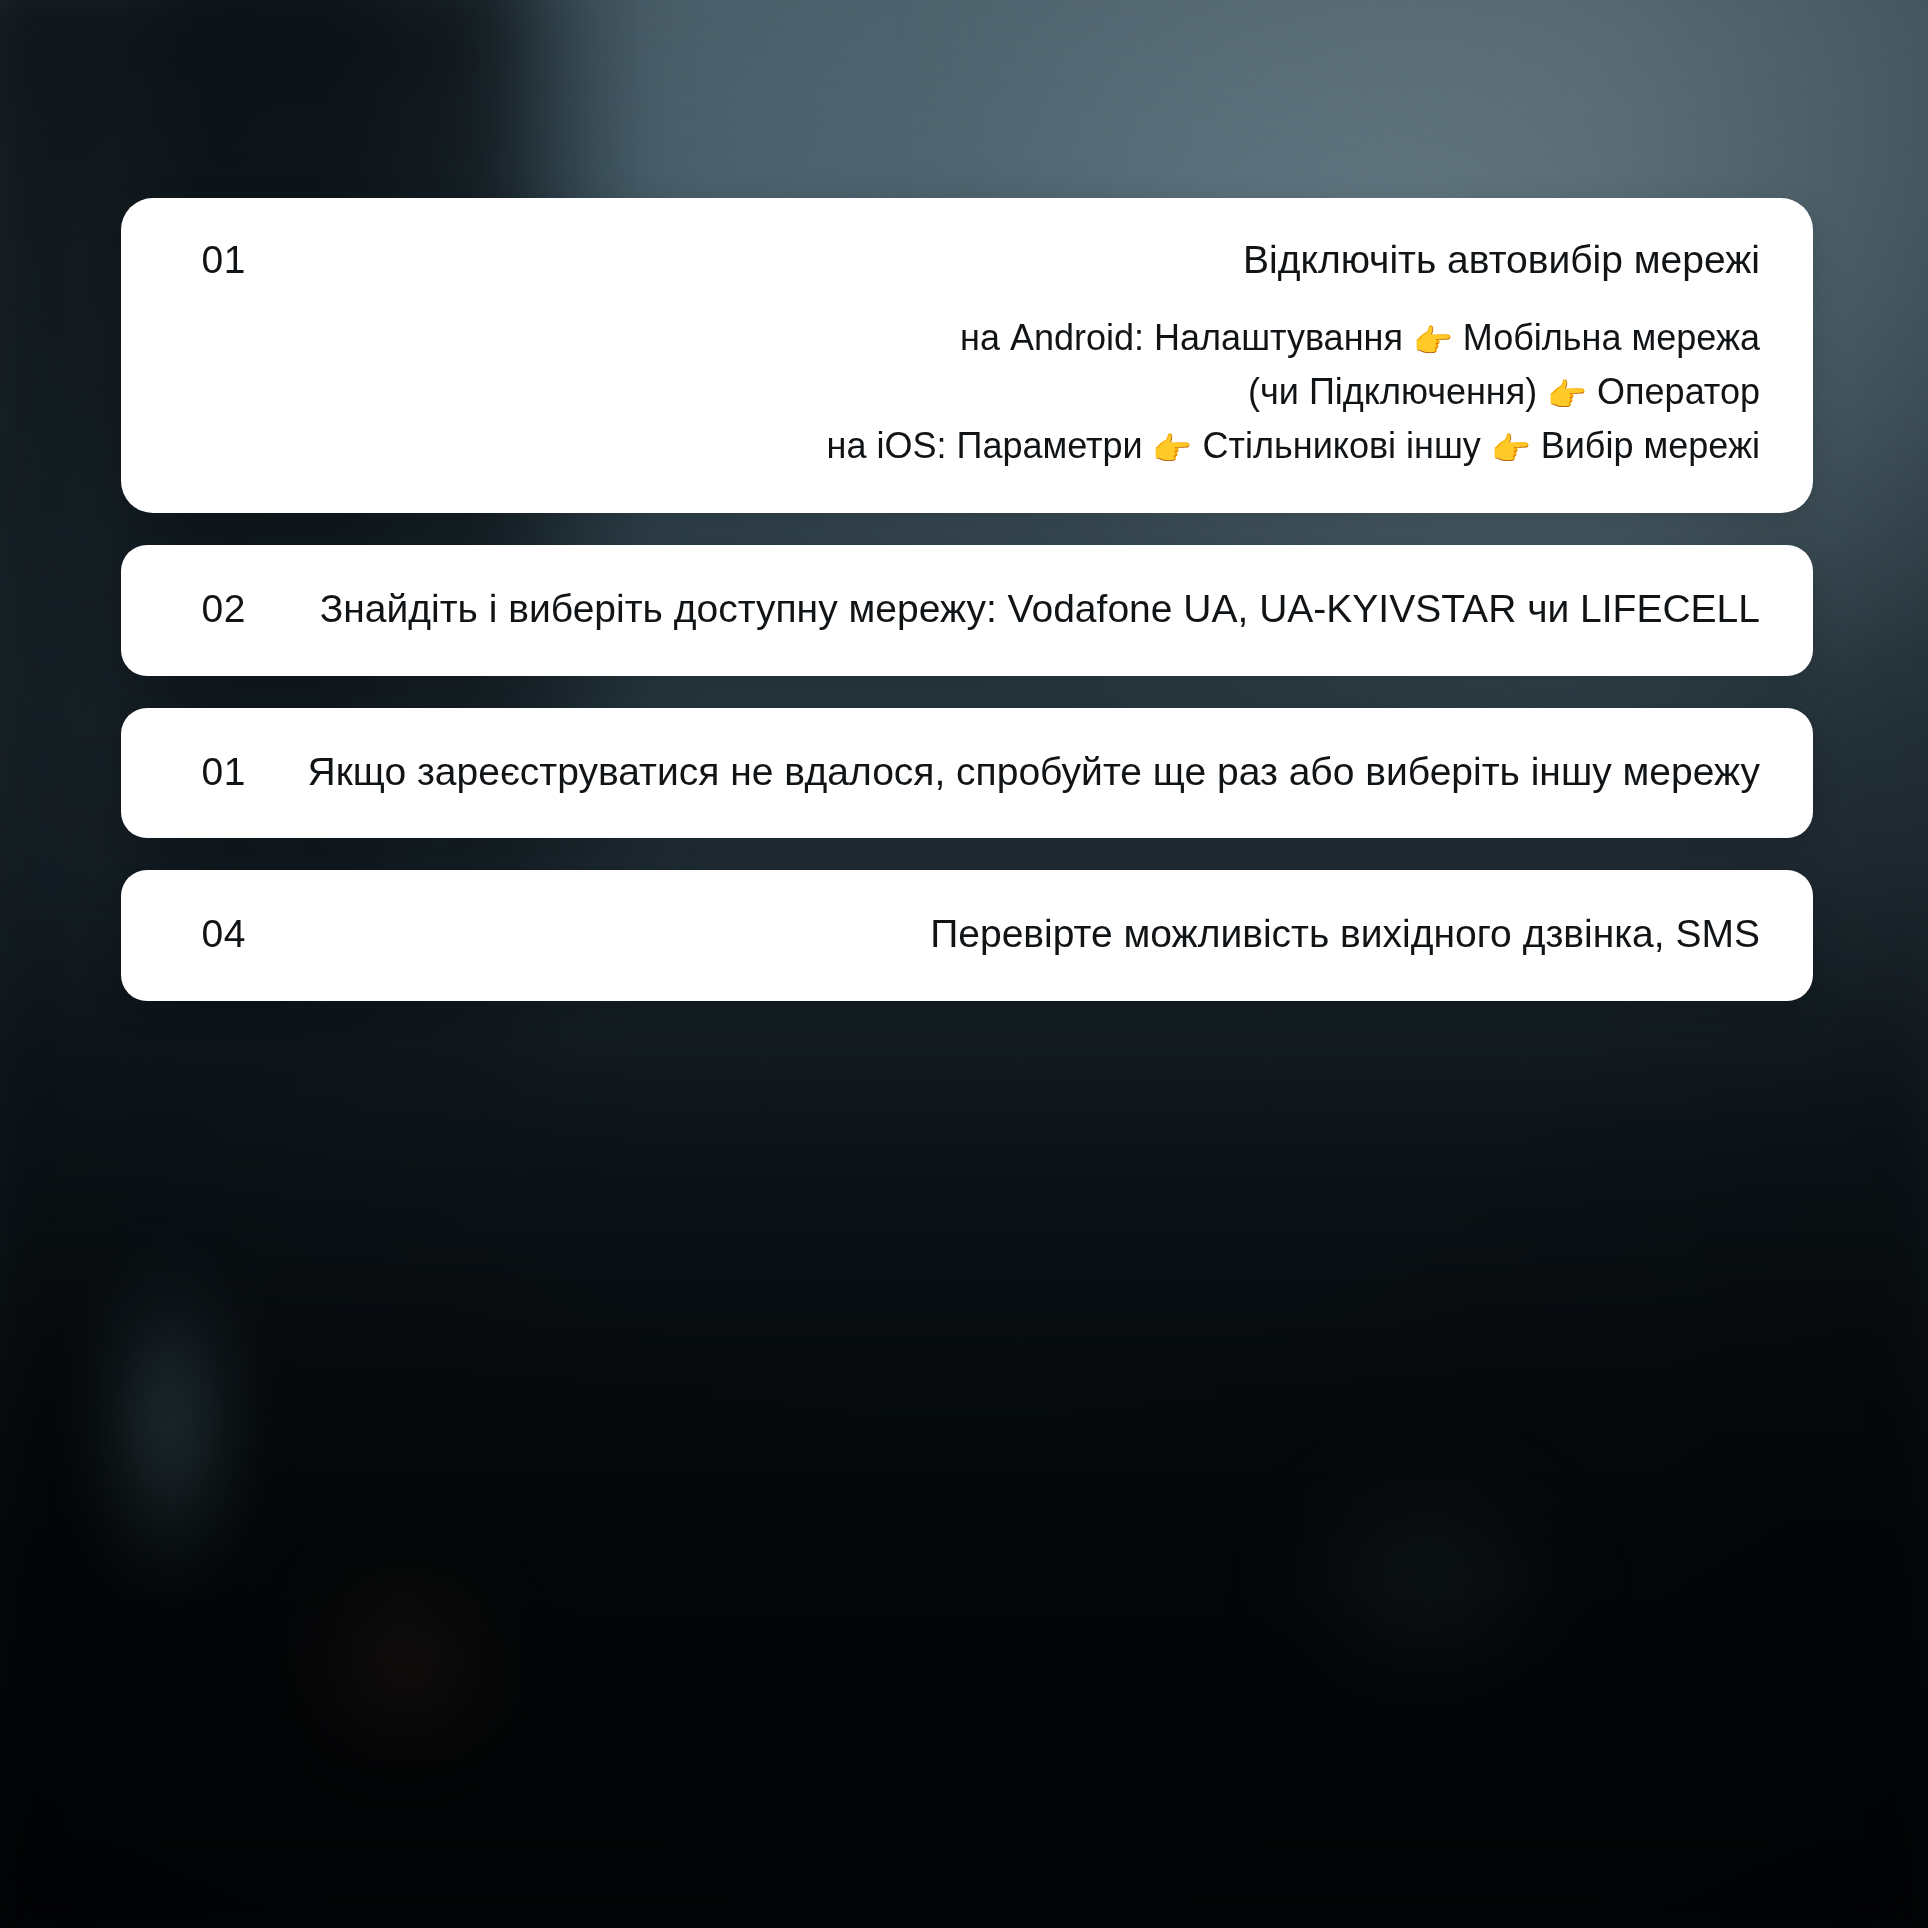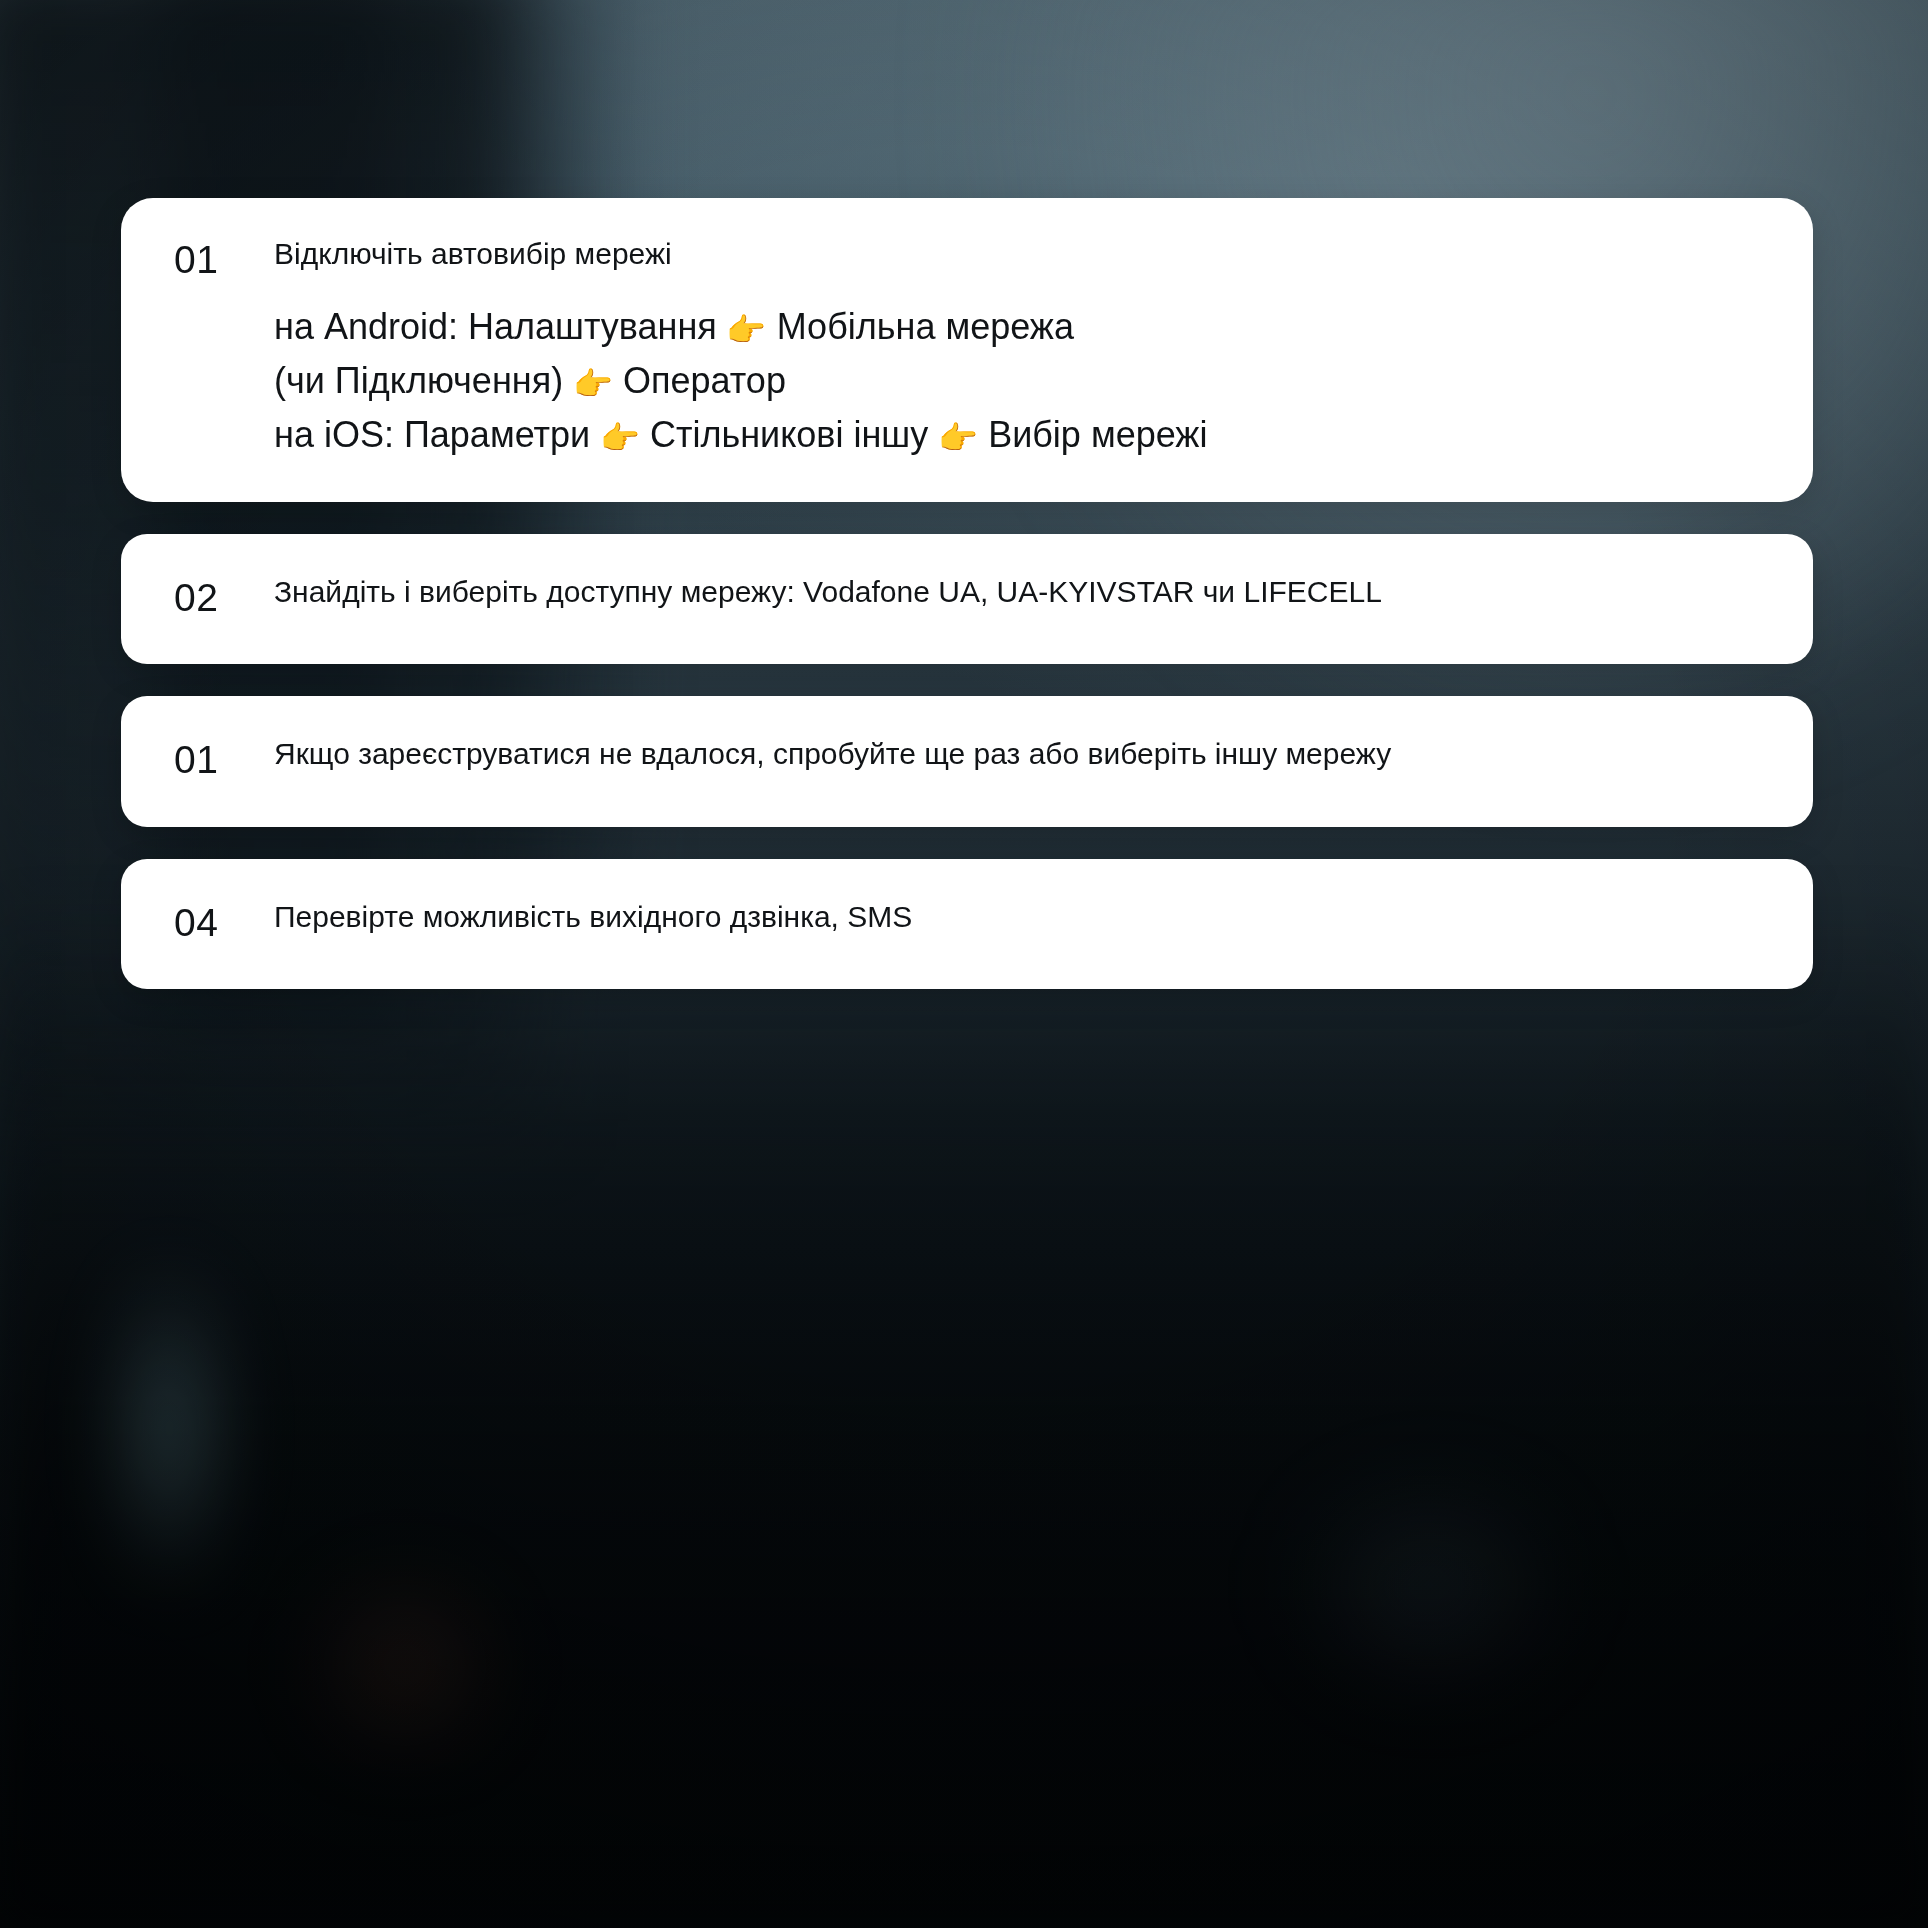--- a/index.html
+++ b/index.html
@@ -121,20 +121,21 @@
     display: flex;
     flex-direction: column;
     gap: 32px;
   }
 
   .card {
     background: #ffffff;
     border-radius: 32px;
     padding: 36px 53px 40px 53px;
     box-shadow: 0 9.4px 32px rgba(0,0,0,0.16);
+    text-align: right;
   }
 
   .card-row {
     display: flex;
     align-items: flex-start;
     gap: 28px;
   }
 
   .card-num {
     color: #111417;
@@ -145,21 +146,21 @@
     min-width: 72px;
     letter-spacing: 0.5px;
   }
 
   .card-body {
     flex: 1 1 auto;
   }
 
   .card-title {
     color: #111417;
-    font-size: 30px;
+    font-size: 39px;
     line-height: 1.32;
     font-weight: normal;
   }
 
   .card-sub {
     margin-top: 26px;
     color: #111417;
     font-size: 36px;
     line-height: 1.50;
     font-weight: normal;

